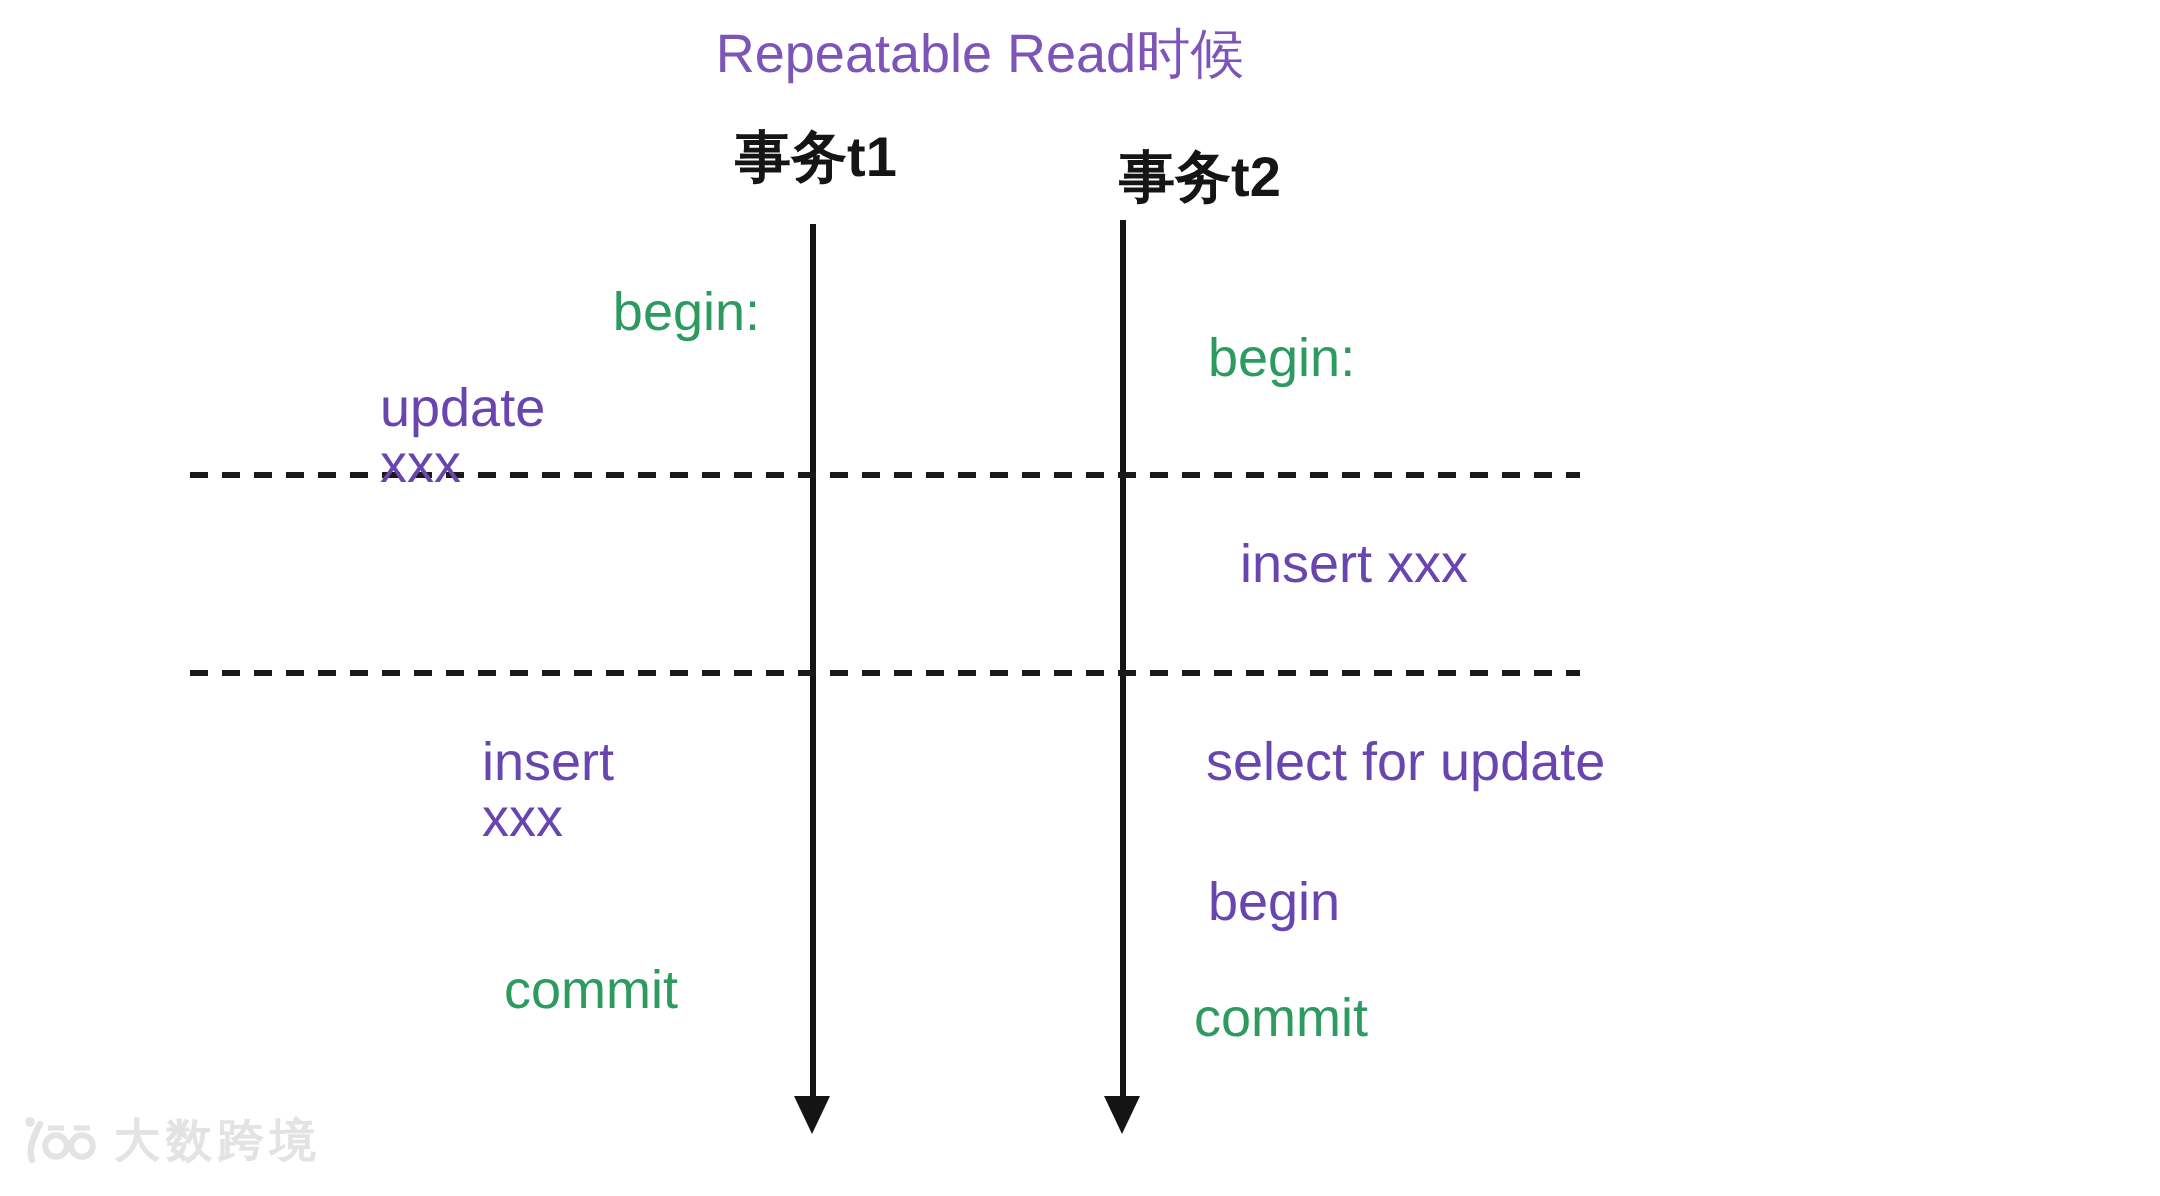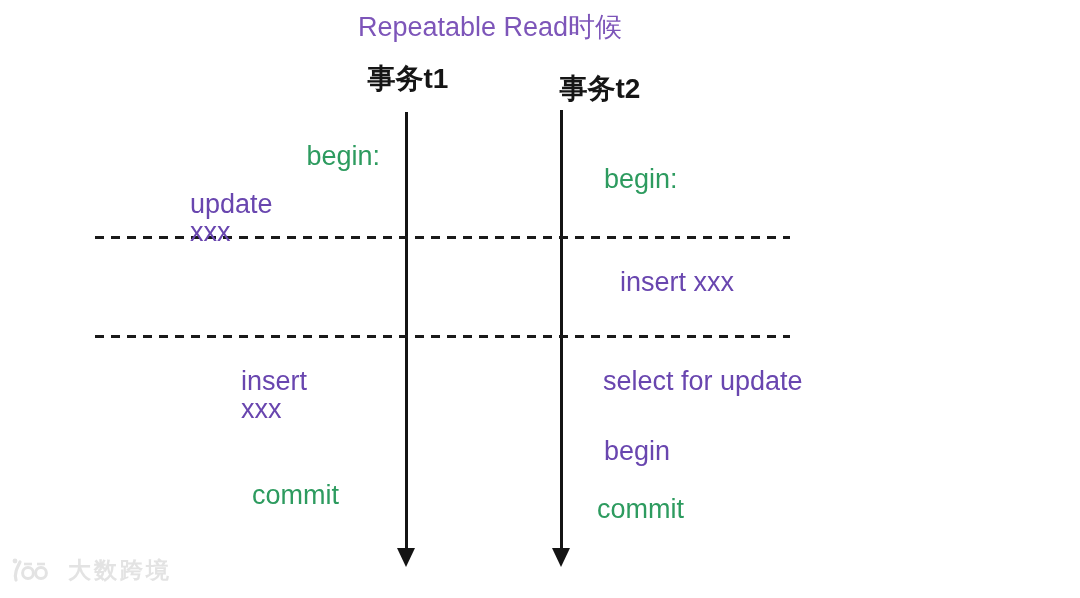--- a/index.html
+++ b/index.html
@@ -49,21 +49,21 @@
   .t1-insert-row{left:203px;top:367px;width:170px;display:flex;justify-content:space-between;margin-left:38px;}
   .t1-commit{left:252px;top:481px;}
 
   .t2-begin{left:604px;top:165px;}
   .t2-insert{left:620px;top:268px;}
   .t2-select-update{left:603px;top:367px;}
   .t2-select-row{left:604px;top:437px;display:flex;gap:10px;}
   .t2-commit{left:597px;top:495px;}
 
   .watermark{
-    left:10px;top:554px;display:flex;align-items:center;gap:18px;
+    left:10px;top:554px;display:flex;align-items:center;gap:7px;
   }
   .watermark-text{
     font-size:23px;font-weight:700;color:#e3e3e3;letter-spacing:3px;white-space:nowrap;
   }
 </style>
 </head>
 <body>
 
 <div class="abs txt title">Repeatable Read时候</div>
 

